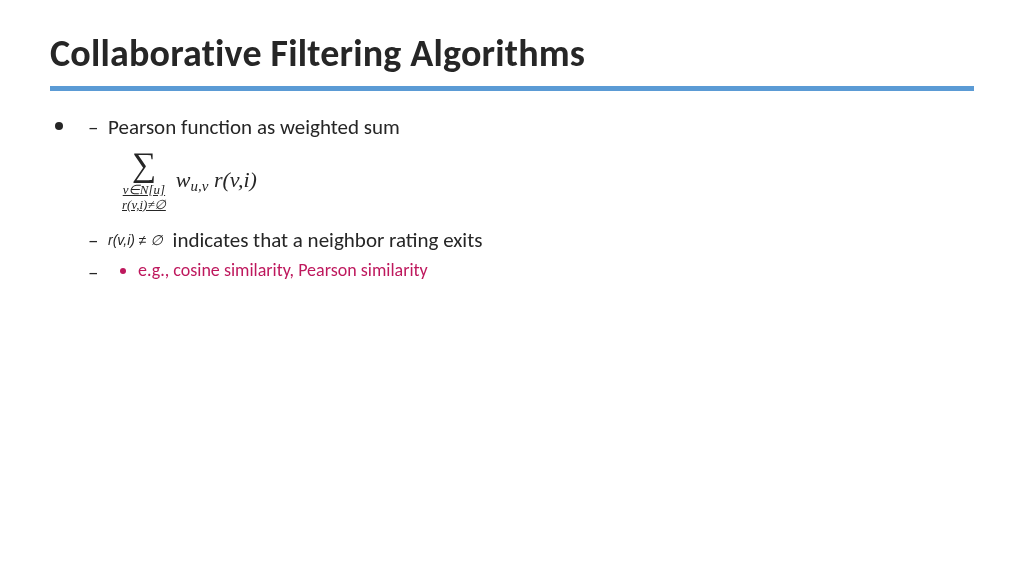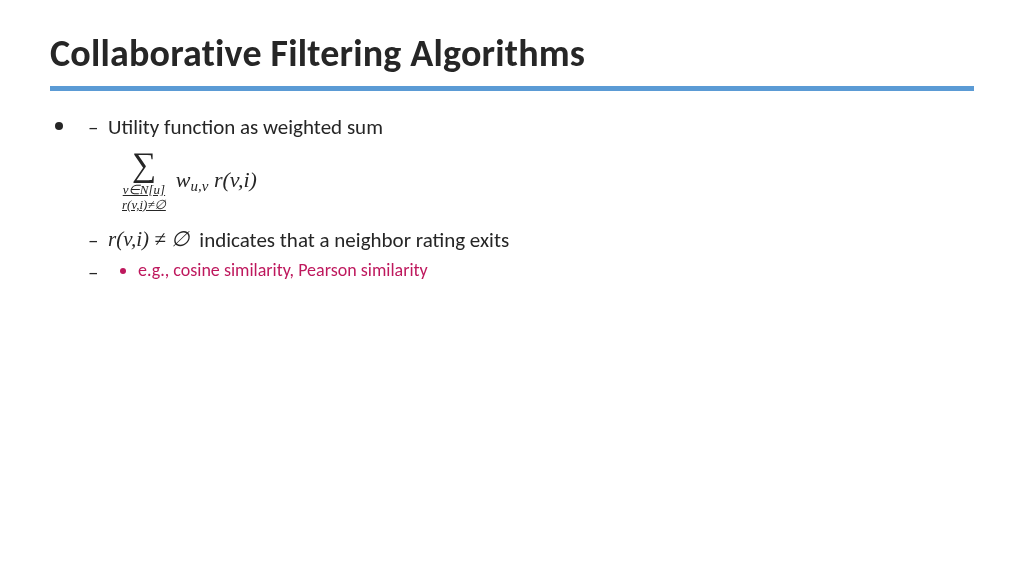--- a/index.html
+++ b/index.html
@@ -90,42 +90,42 @@
     font-size: 13px;
     font-style: italic;
     text-align: center;
     line-height: 1.15;
     margin-top: 1px;
     text-decoration: underline;
   }
   .mi { font-style: italic; }
   .sub { font-size: 0.68em; vertical-align: -0.25em; font-style: italic; }
   .inline-math {
-    font-family: Liberation Serif, serif;
-    font-size: 21px;
+    font-family: Liberation Sans, sans-serif;
+    font-size: 14px;
   }
   .li-flex {
     display: flex;
     align-items: center;
     gap: 10px;
   }
 </style>
 </head>
 <body>
 
 <div class="slide">
   <h1 class="title">Collaborative Filtering Algorithms</h1>
   <div class="rule"></div>
 
   <ul class="l1">
     <li>
 
       <ul class="l2">
         <li>
-          <span>Utility function as weighted sum</span>
+          <span>Pearson function as weighted sum</span>
 
           <div class="formula-block">
             <span class="sigma-stack">
               <span class="sigma">∑</span>
               <span class="sigma-sub">
                 <span>v∈N[u]</span><br>
                 <span>r(v,i)≠∅</span>
               </span>
             </span>
             <span>

